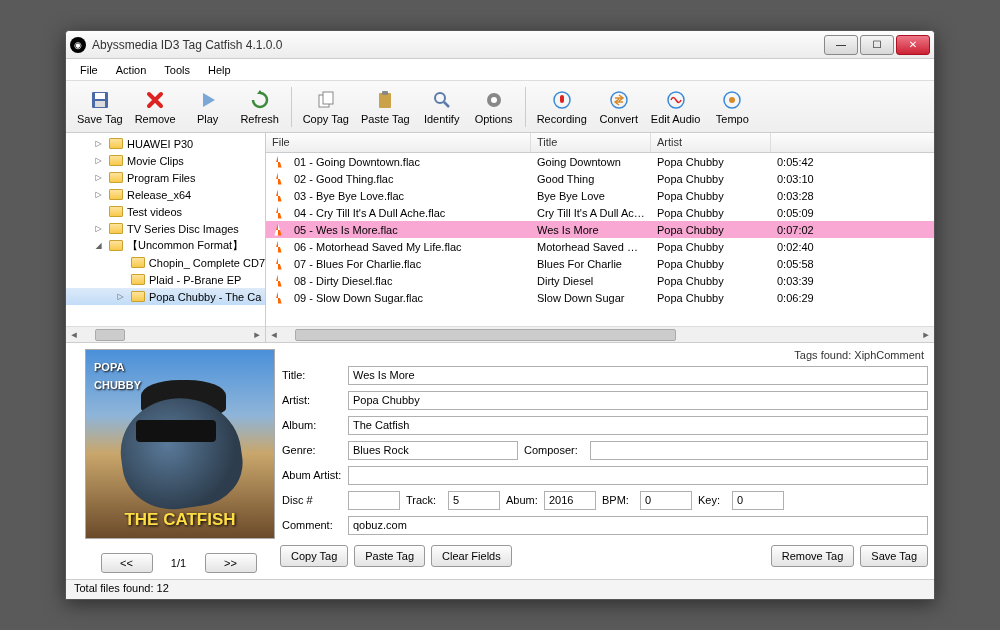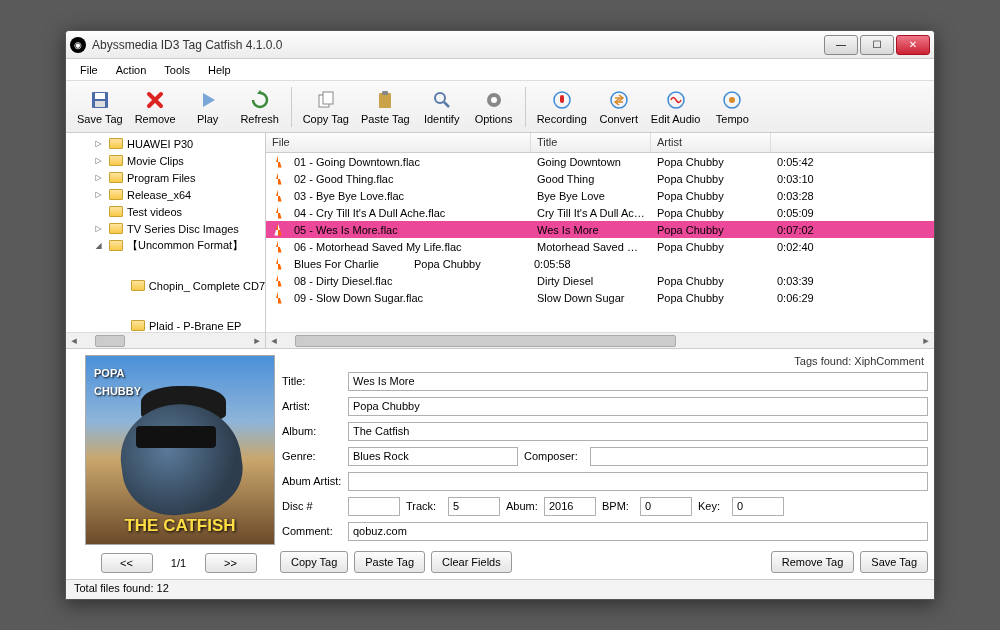--- a/index.html
+++ b/index.html
@@ -15,42 +15,42 @@
 .menubar { height: 22px; display: flex; align-items: center; padding: 0 6px; gap: 2px; border-bottom: 1px solid #ddd; }
 .menubar .menu-item { padding: 2px 8px; cursor: pointer; border-radius:2px;}
 .toolbar { height: 52px; display: flex; align-items: center; padding: 2px 6px; border-bottom: 1px solid #ccc; background: linear-gradient(#fafafa,#eee); gap: 2px; }
 .tool-btn { display: flex; flex-direction: column; align-items: center; justify-content: center; min-width: 50px; height: 46px; cursor: pointer; border:1px solid transparent; border-radius:3px; padding:2px 4px;}
 .tool-ico { width: 22px; height: 22px; margin-bottom: 2px; display:flex;align-items:center;justify-content:center;}
 .tool-sep { width:1px; height:40px; background:#ccc; margin:0 4px;}
 .main { flex:1; display:flex; border-bottom:1px solid #ccc; min-height:0;}
 .tree-pane { width:200px; border-right:1px solid #ccc; display:flex;flex-direction:column;}
 .tree { flex:1; overflow:hidden; padding:2px 0;}
 .tree-item { display:flex; align-items:center; height:17px; padding-left:28px; gap:4px; cursor:pointer; white-space:nowrap;}
-.tree-item.lvl2{padding-left:50px;margin-top:23px;}
+.tree-item.lvl2{padding-left:50px;}
 .tree-item.sel{background:linear-gradient(#dceaf9,#c2dcf7);color:#000;}
 .tree-expander{width:9px;height:9px;display:inline-flex;align-items:center;justify-content:center;font-size:8px;color:#666;margin-right:2px;}
 .folder-ico{width:14px;height:11px;background:linear-gradient(#ffe39e,#f7c94a);border:1px solid #c9a22f;border-radius:1px;flex-shrink:0;}
 .hsb{height:16px;background:#f0f0f0;border-top:1px solid #ddd;display:flex;align-items:center;}
 .hsb-track{flex:1;height:14px;position:relative;}
 .hsb-thumb{position:absolute;left:8%;width:18%;height:12px;top:1px;background:#ccc;border:1px solid #aaa;border-radius:2px;}
 .hsb-arrow{width:16px;height:14px;display:flex;align-items:center;justify-content:center;color:#666;}
 .list-pane{flex:1;display:flex;flex-direction:column;min-width:0;}
 .list-head{height:20px;display:flex;background:linear-gradient(#fdfdfd,#eee);border-bottom:1px solid #ccc;}
 .list-head .col{padding:3px 6px;border-right:1px solid #ddd;font-size:11px;color:#333;}
 .col-file{flex:0 0 265px;}
 .col-title{flex:0 0 120px;}
 .col-artist{flex:0 0 120px;}
 .col-dur{flex:1;}
 .list-body{flex:1;overflow:hidden;}
 .row{height:17px;display:flex;align-items:center;cursor:pointer;}
-.row.sel{background:#ec4899;justify-content:flex-end;}
+.row.sel{background:#f9a8d4;justify-content:flex-end;}
 .row .col{padding:0 6px;white-space:nowrap;overflow:hidden;text-overflow:ellipsis;}
 .vlc-ico{width:12px;height:12px;margin:0 4px 0 6px;flex-shrink:0;background:conic-gradient(#fff 0 25%,#f60 0 50%,#fff 0 75%,#f60 0);clip-path:polygon(50% 0,80% 100%,20% 100%);}
 .bottom{display:flex;padding:6px;gap:8px;}
-.art-pane{width:200px;display:flex;flex-direction:column;gap:8px;padding-left:13px;}
+.art-pane{width:200px;display:flex;flex-direction:column;gap:14px;padding-left:13px;}
 .art{width:190px;height:190px;border:1px solid #aaa;background:linear-gradient(180deg,#4a90d9 0%,#8fb5d9 35%,#c9a66b 55%,#6b4a2a 100%);position:relative;color:#fff;font-weight:bold;overflow:hidden;}
 .art .t1{position:absolute;top:6px;left:8px;font-size:18px;line-height:1;text-shadow:1px 1px 2px #000;}
 .art .t2{position:absolute;bottom:8px;left:0;right:0;text-align:center;font-size:17px;color:#ffdd44;text-shadow:1px 1px 3px #000;}
 .art .fish{position:absolute;top:48px;left:35px;width:120px;height:110px;background:radial-gradient(circle at 40% 40%,#5a7a9a,#2d3d4d 70%);border-radius:50% 55% 40% 45%;transform:rotate(-8deg);}
 .art .glasses{position:absolute;top:70px;left:50px;width:80px;height:22px;background:#111;border-radius:4px;}
 .art .hat{position:absolute;top:30px;left:55px;width:85px;height:35px;background:#1a1a1a;border-radius:45% 45% 20% 20%;}
 .art-nav{display:flex;gap:6px;align-items:center;justify-content:center;}
 .art-nav button{width:52px;height:20px;border:1px solid #999;background:linear-gradient(#fdfdfd,#e4e4e4);border-radius:3px;cursor:pointer;}
 .art-nav .cnt{flex:0 0 40px;text-align:center;}
 .form-pane{flex:1;display:flex;flex-direction:column;gap:3px;}
@@ -306,20 +306,21 @@
           </div>
           <div class="row">
             <div class="vlc-ico"></div>
             <div class="col" style="flex:0 0 243px">06 - Motorhead Saved My Life.flac</div>
             <div class="col col-title">Motorhead Saved M...</div>
             <div class="col col-artist">Popa Chubby</div>
             <div class="col col-dur">0:02:40</div>
           </div>
           <div class="row">
             <div class="vlc-ico"></div>
+            <div class="col" style="flex:0 0 243px">07 - Blues For Charlie.flac</div>
             <div class="col col-title">Blues For Charlie</div>
             <div class="col col-artist">Popa Chubby</div>
             <div class="col col-dur">0:05:58</div>
           </div>
           <div class="row">
             <div class="vlc-ico"></div>
             <div class="col" style="flex:0 0 243px">08 - Dirty Diesel.flac</div>
             <div class="col col-title">Dirty Diesel</div>
             <div class="col col-artist">Popa Chubby</div>
             <div class="col col-dur">0:03:39</div>

